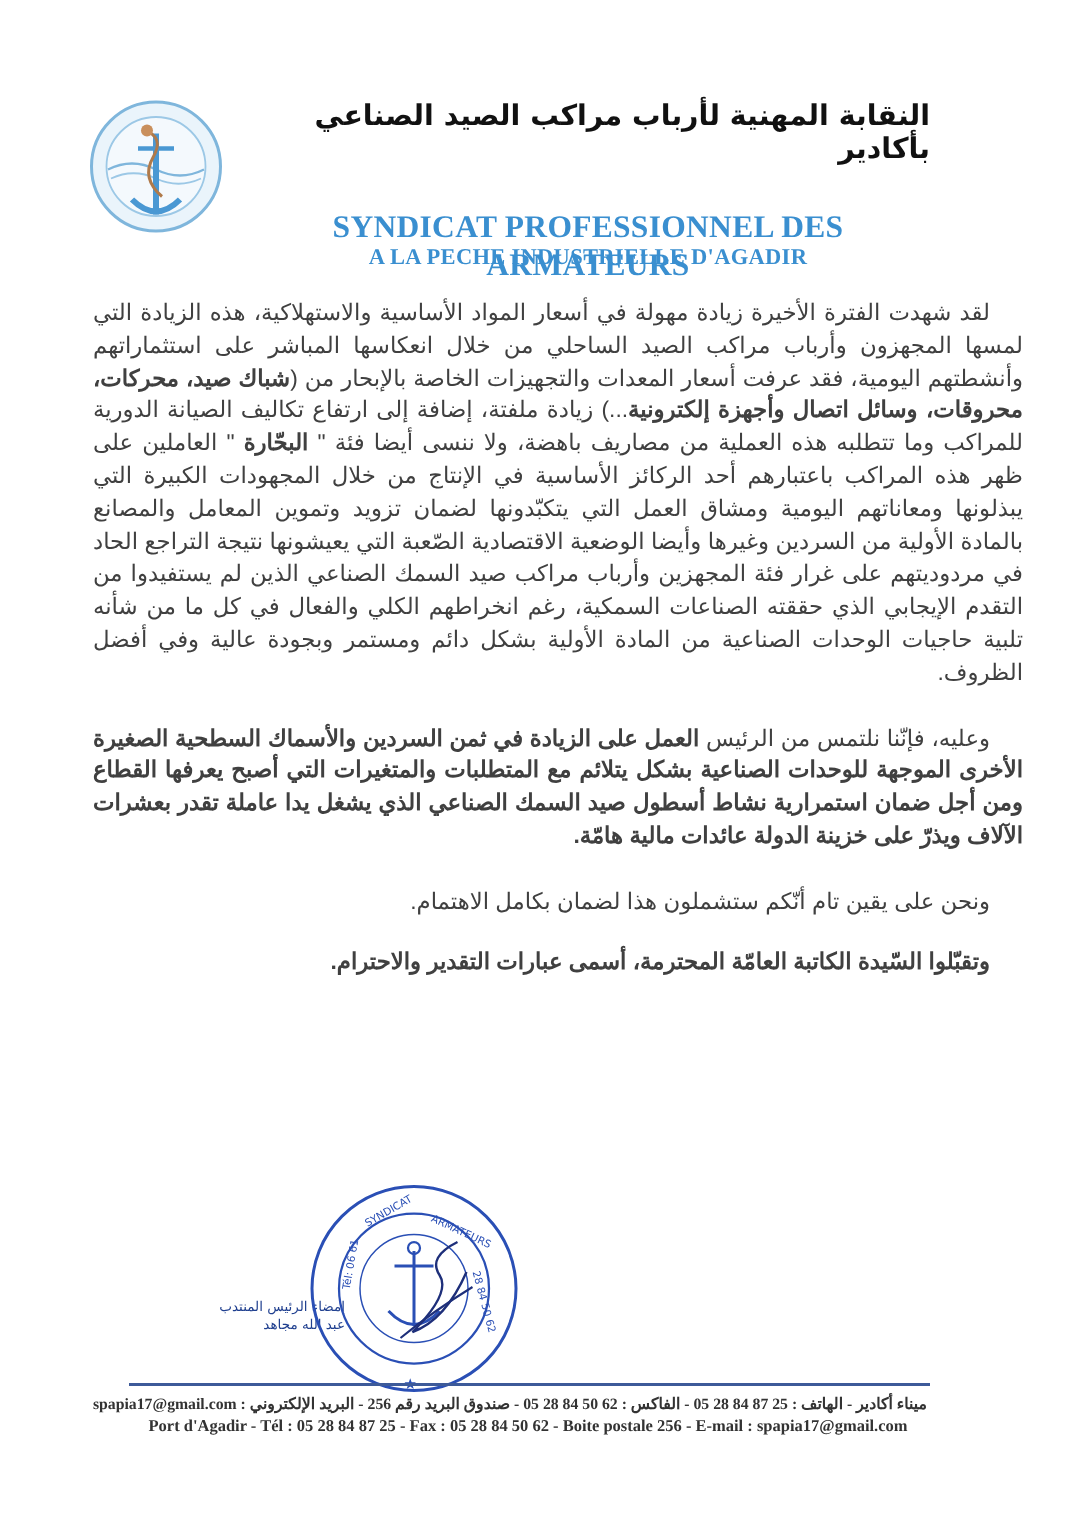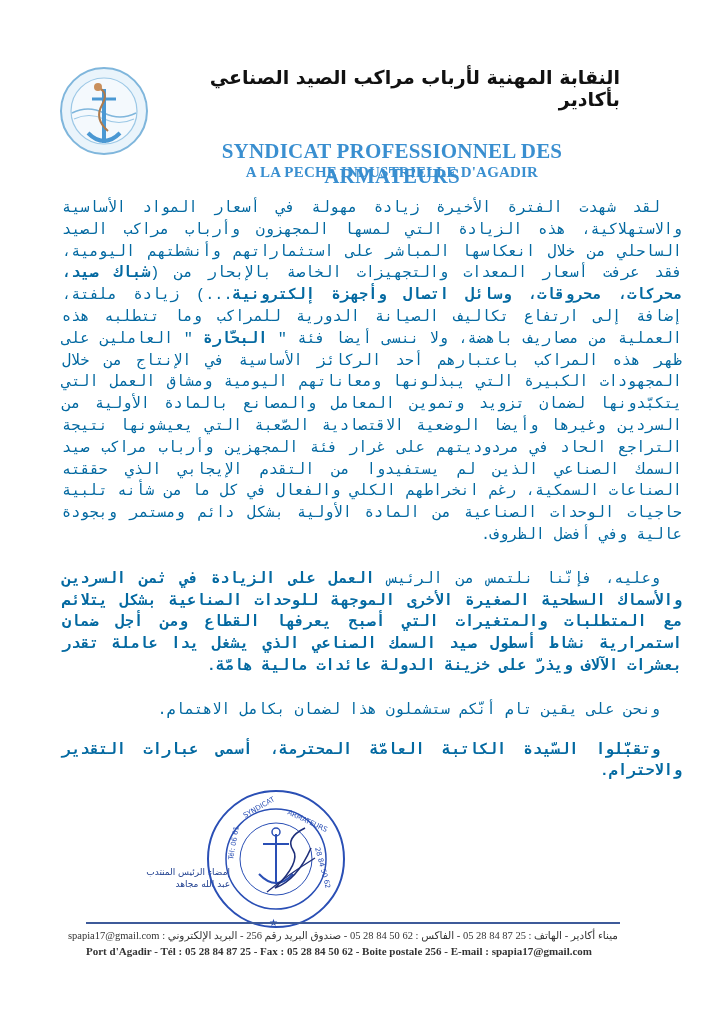--- a/index.html
+++ b/index.html
@@ -13,42 +13,42 @@
                direction: rtl; font-family: "DejaVu Sans", sans-serif; font-weight: bold;
                font-size: 19px; color: #111; letter-spacing: 0.3px; }
   .header-fr1, .header-fr2 { position: absolute; left: 160px; right: 100px; text-align: center;
                font-family: "Liberation Serif", "DejaVu Serif", serif; font-weight: bold;
                color: #3a8fd0; letter-spacing: 0.2px; margin-top: 44px; }
   .header-fr1 { top: 95px; font-size: 21px; }
   .header-fr2 { top: 120px; font-size: 15px; }
 
   
   .body { position: absolute; left: 62px; right: 42px; top: 198px; direction: rtl;
-          text-align: justify; font-family: Liberation Mono, monospace;
-          font-size: 15.2px; line-height: 21.8px; color: #0369a1; }
+          text-align: justify; font-family: Liberation Sans, sans-serif;
+          font-size: 15.2px; line-height: 21.8px; color: #404040; }
   .body p { margin: 0; }
   .body .p1 { text-indent: 22px; }
   .body .p2 { margin-top: 22px; text-indent: 22px; }
   .body .p3 { margin-top: 22px; text-indent: 22px; }
   .body .p4 { margin-top: 18px; text-indent: 22px; }
   .b { font-weight: bold; }
 
   
   .sig { position: absolute; left: 136px; top: 866px; direction: rtl; text-align: right;
          font-size: 9px; line-height: 12px; color: #1f3f8f; width: 94px; }
   .stamp { position: absolute; left: 205px; top: 788px; width: 142px; height: 142px; }
 
   
   .footer-rule { position: absolute; left: 86px; right: 104px; top: 922px; height: 2px; background: #3d5a99; }
   .footer-ar { position: absolute; left: 86px; right: 106px; top: 929px; direction: rtl;
-               font-family: "Liberation Serif", "DejaVu Serif", serif; font-size: 10.5px; font-weight: normal;
+               font-family: "Liberation Serif", "DejaVu Serif", serif; font-size: 10.5px; font-weight: bold;
                color: #333; white-space: nowrap; text-align: left; }
   .footer-fr { position: absolute; left: 86px; right: 106px; top: 945px;
                font-family: "Liberation Serif", "DejaVu Serif", serif; font-size: 11px; font-weight: bold;
-               color: #333; white-space: nowrap; text-align: left; }
+               color: #333; white-space: nowrap; text-align: center; }
   .footer-ar .email { direction: ltr; unicode-bidi: embed; }
 </style>
 </head>
 <body>
 
 <div class="header">
   <svg class="logo" viewBox="0 0 92 92">
     <circle cx="46" cy="46" r="43" fill="#eaf4fb" stroke="#7fb6dc" stroke-width="2"></circle>
     <circle cx="46" cy="46" r="33" fill="#f4f9fd" stroke="#9cc8e6" stroke-width="1.2"></circle>
     <path d="M14 48 Q30 40 46 48 T78 48" fill="none" stroke="#7fb6dc" stroke-width="1.5"></path>

